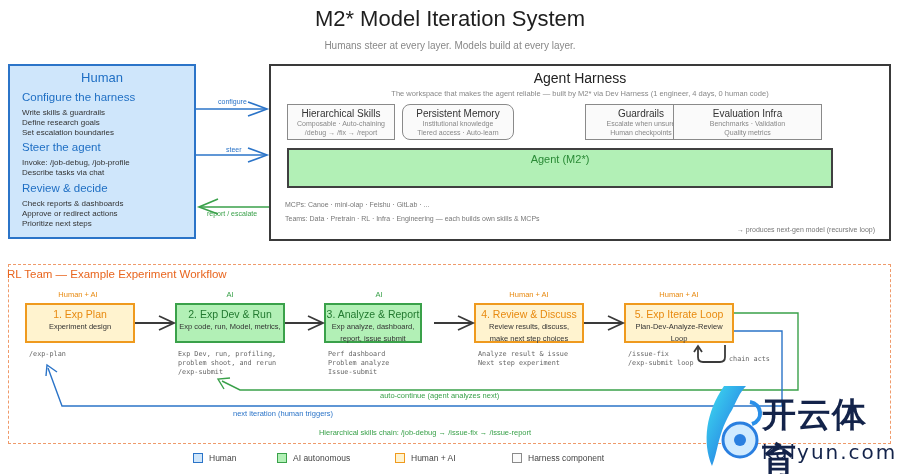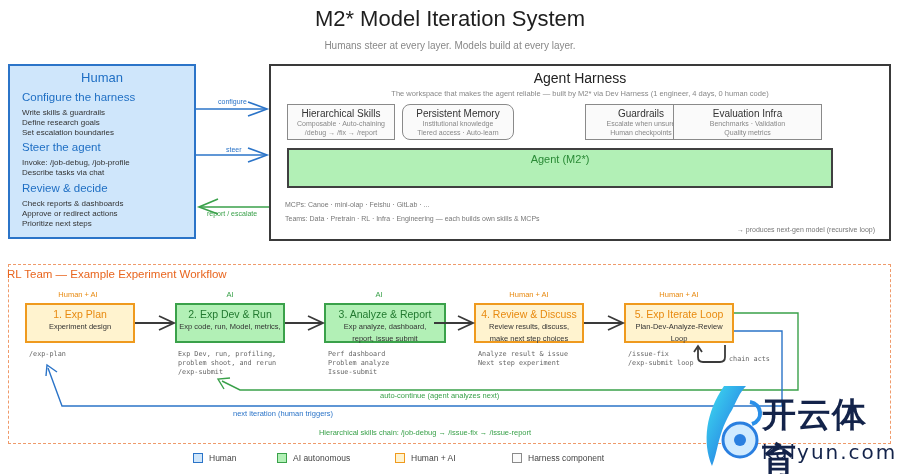--- a/index.html
+++ b/index.html
@@ -134,21 +134,21 @@
 <div class="abs step-tag" style="left:624px;top:290px;color:#e88a10;">Human + AI</div>
 
 <div class="step ha" style="left:25px;width:110px;">
   <div class="s-t">1. Exp Plan</div>
   <div class="s-l">Experiment design</div>
 </div>
 <div class="step ai" style="left:175px;width:110px;">
   <div class="s-t">2. Exp Dev &amp; Run</div>
   <div class="s-l">Exp code, run, Model, metrics,</div>
 </div>
-<div class="step ai" style="left:324px;width:122px;">
+<div class="step ai" style="left:324px;width:98px;">
   <div class="s-t">3.  Analyze &amp; Report</div>
   <div class="s-l">Exp analyze, dashboard,</div>
   <div class="s-l">report, issue submit</div>
 </div>
 <div class="step ha" style="left:474px;width:110px;">
   <div class="s-t">4. Review &amp; Discuss</div>
   <div class="s-l">Review results, discuss,</div>
   <div class="s-l">make next step choices</div>
 </div>
 <div class="step ha" style="left:624px;width:110px;">

